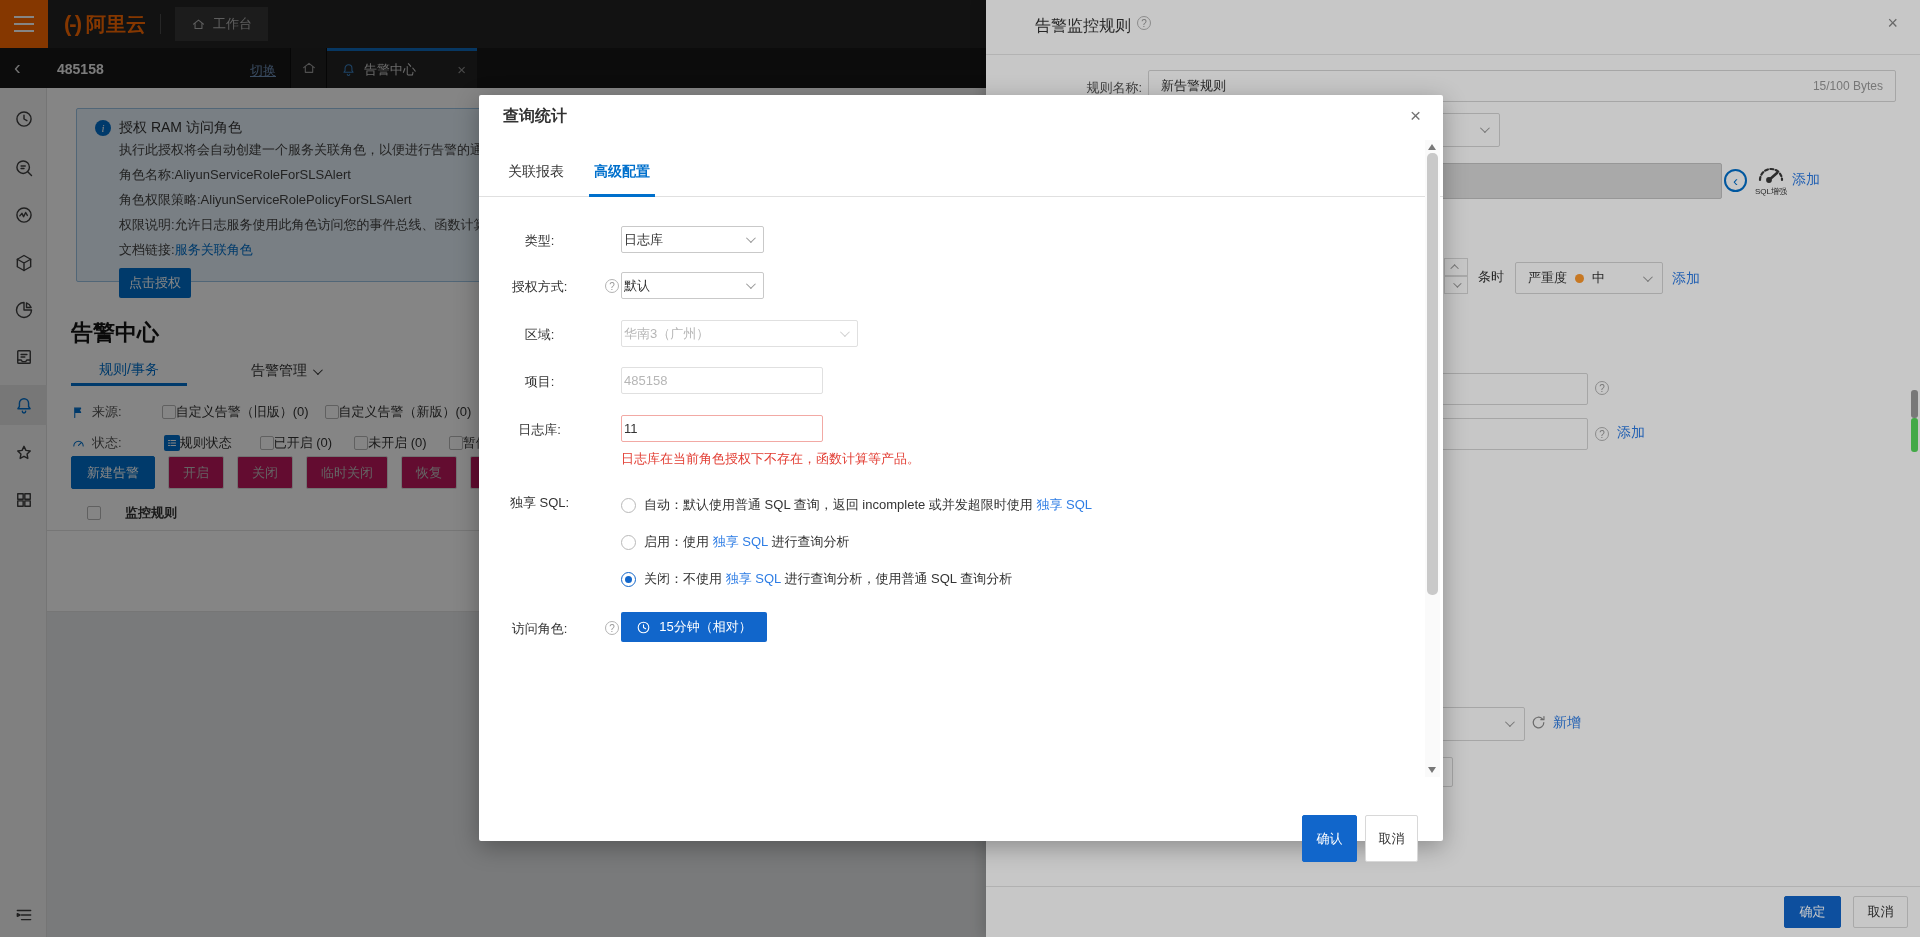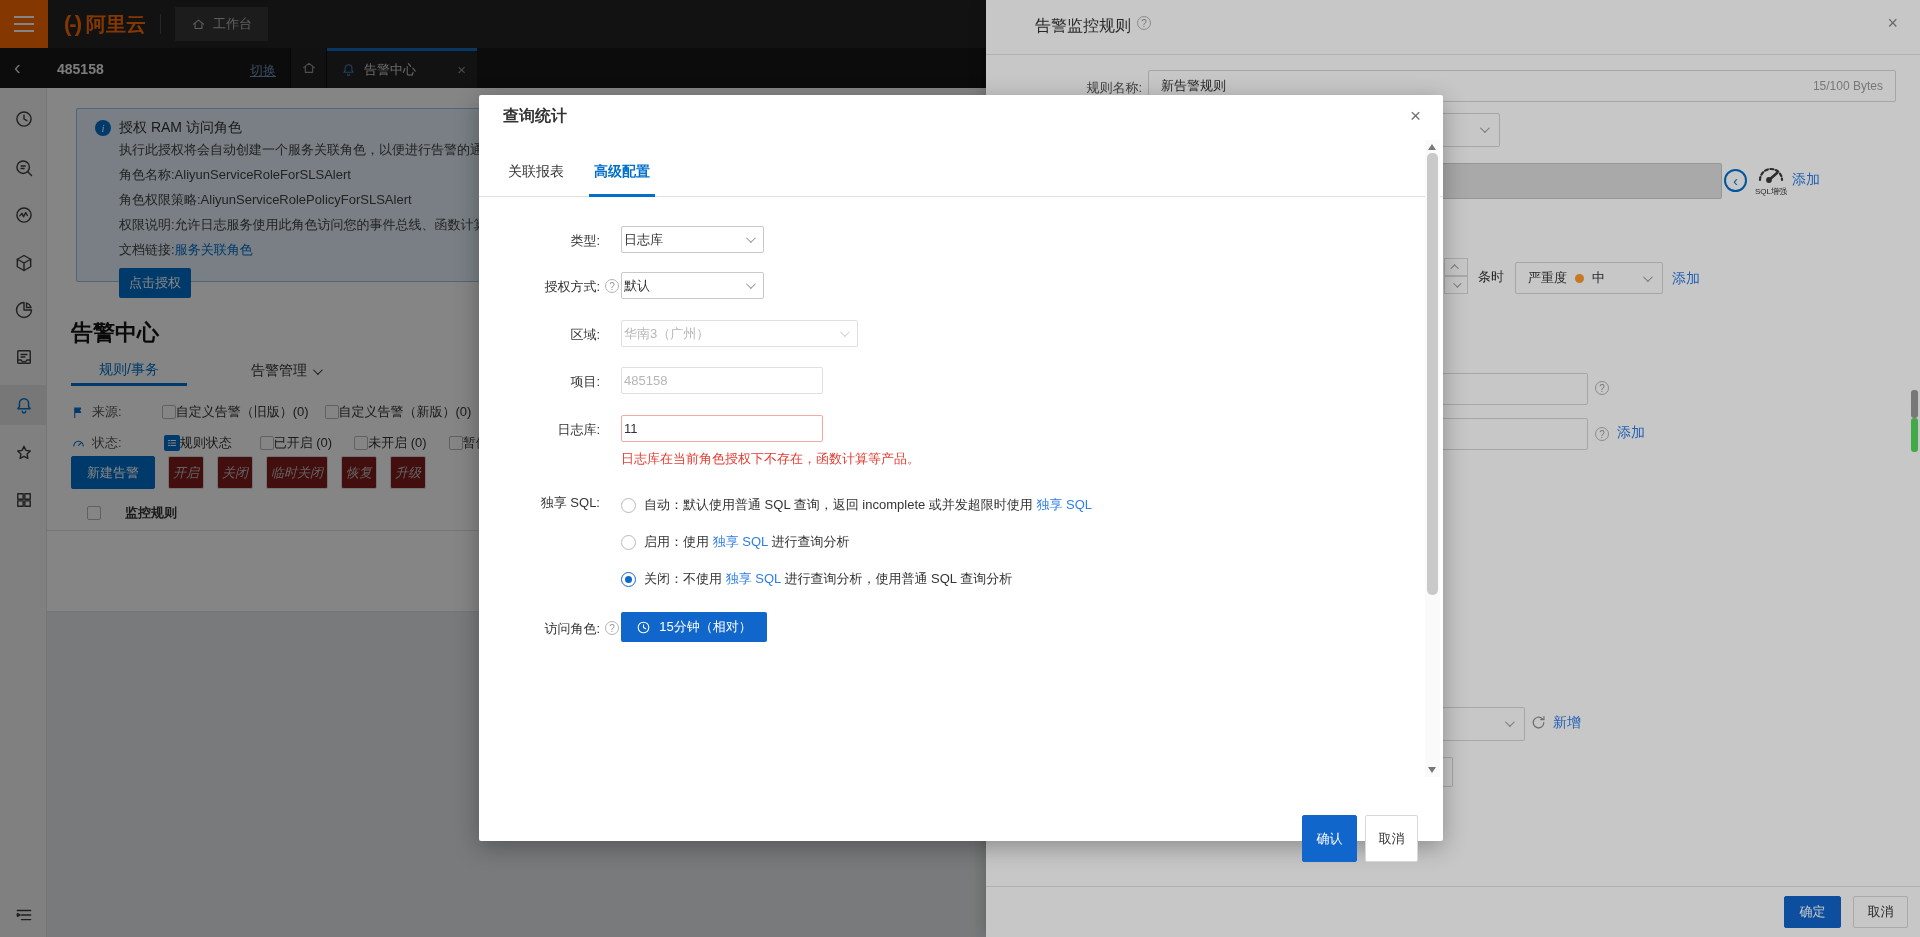--- a/index.html
+++ b/index.html
@@ -49,21 +49,21 @@
   .ptab.active{color:#0070cc;border-bottom:3px solid #0070cc;padding:0 28px;}
   .chev{display:inline-block;width:7px;height:7px;border-right:1.5px solid currentColor;border-bottom:1.5px solid currentColor;transform:rotate(45deg) translateY(-2px);}
   .filter-row{position:absolute;left:24px;height:18px;display:flex;align-items:center;font-size:13px;color:#555;}
   .filter-row .ric{color:#0070cc;margin-right:6px;display:flex;}
   .cb{display:inline-block;width:14px;height:14px;border:1px solid #b9b9b9;border-radius:2px;background:#fff;flex:none;cursor:pointer;}
   .cb-item{display:flex;align-items:center;color:#333;cursor:pointer;}
   .rule-state-ic{width:16px;height:16px;border-radius:2px;background:#0070cc;display:flex;align-items:center;justify-content:center;flex:none;}
   #action-row{position:absolute;left:24px;top:368px;display:flex;gap:13px;}
   .btn{height:33px;font-size:13px;border-radius:2px;display:flex;align-items:center;justify-content:center;cursor:pointer;}
   .btn.primary{background:#0070cc;color:#fff;border:1px solid #0070cc;padding:0 15px;}
-  .btn.ghost{background:#7f1d1d;color:#bfbfbf;border:1px solid #dcdcdc;padding:0 4px;font-style:italic;}
+  .btn.ghost{background:#be185d;color:#bfbfbf;border:1px solid #dcdcdc;padding:0 14px;}
   #table-head{position:absolute;left:0;top:407px;width:100%;height:36px;border-bottom:1px solid #e3e3e3;display:flex;align-items:center;}
   #table-head .cb{margin-left:40px;}
   #table-head .th{margin-left:24px;font-size:13px;font-weight:bold;color:#333;}
   #table-body{position:absolute;left:0;top:443px;width:100%;height:81px;border-bottom:1px solid #e3e3e3;}
 
   
   #dim-page{position:absolute;inset:0;background:rgba(0,0,0,0.33);z-index:5;}
   #dim-modal{position:absolute;inset:0;background:rgba(0,0,0,0.22);z-index:20;}
 
   
@@ -89,21 +89,21 @@
   .d-btn.primary{background:#1166cb;color:#fff;border:1px solid #1166cb;}
   .d-btn.ghost{background:#fff;color:#333;border:1px solid #d9d9d9;}
 
   
   #modal{left:479px;top:95px;width:964px;height:746px;background:#fff;border-radius:2px;z-index:30;box-shadow:0 6px 24px rgba(0,0,0,0.3);}
   #modal-title{position:absolute;left:24px;top:11px;font-size:16px;font-weight:600;color:#333;}
   #modal-close{position:absolute;right:22px;top:10px;font-size:19px;color:#737373;cursor:pointer;}
   #modal-tabs{position:absolute;left:0px;top:68px;width:100%;height:34px;border-bottom:1px solid #e0e0e0;}
   .mtab{position:absolute;top:0;height:34px;font-size:14px;color:#333;display:flex;align-items:flex-start;cursor:pointer;}
   .mtab.active{color:#0070cc;font-weight:bold;border-bottom:3px solid #0070cc;height:34px;}
-  .m-label{position:absolute;width:121px;text-align:right;font-size:13px;color:#333;}
+  .m-label{position:absolute;width:121px;text-align:center;font-size:13px;color:#333;}
   .m-box{position:absolute;left:142px;height:27px;border:1px solid #c9c9c9;border-radius:2px;background:#fff;display:flex;align-items:center;padding:0 2px;font-size:13px;color:#333;}
   .m-box .chev{border-color:#999;position:absolute;right:10px;top:9px;}
   .m-box.disabled{border-color:#e0e0e0;color:#b6b6b6;}
   .m-box.disabled .chev{border-color:#d0d0d0;}
   .m-box.error{border-color:#f2a9a4;}
   #m-error{position:absolute;left:142px;top:355px;font-size:13px;color:#e23d33;}
   .radio-row{position:absolute;left:142px;display:flex;align-items:center;gap:8px;font-size:13px;color:#333;white-space:nowrap;margin-top:6px;}
   .radio{width:15px;height:15px;border:1px solid #b9b9b9;border-radius:50%;background:#fff;flex:none;position:relative;cursor:pointer;}
   .radio.sel{border-color:#1166cb;}
   .radio.sel::after{content:"";position:absolute;inset:3px;background:#1166cb;border-radius:50%;}

